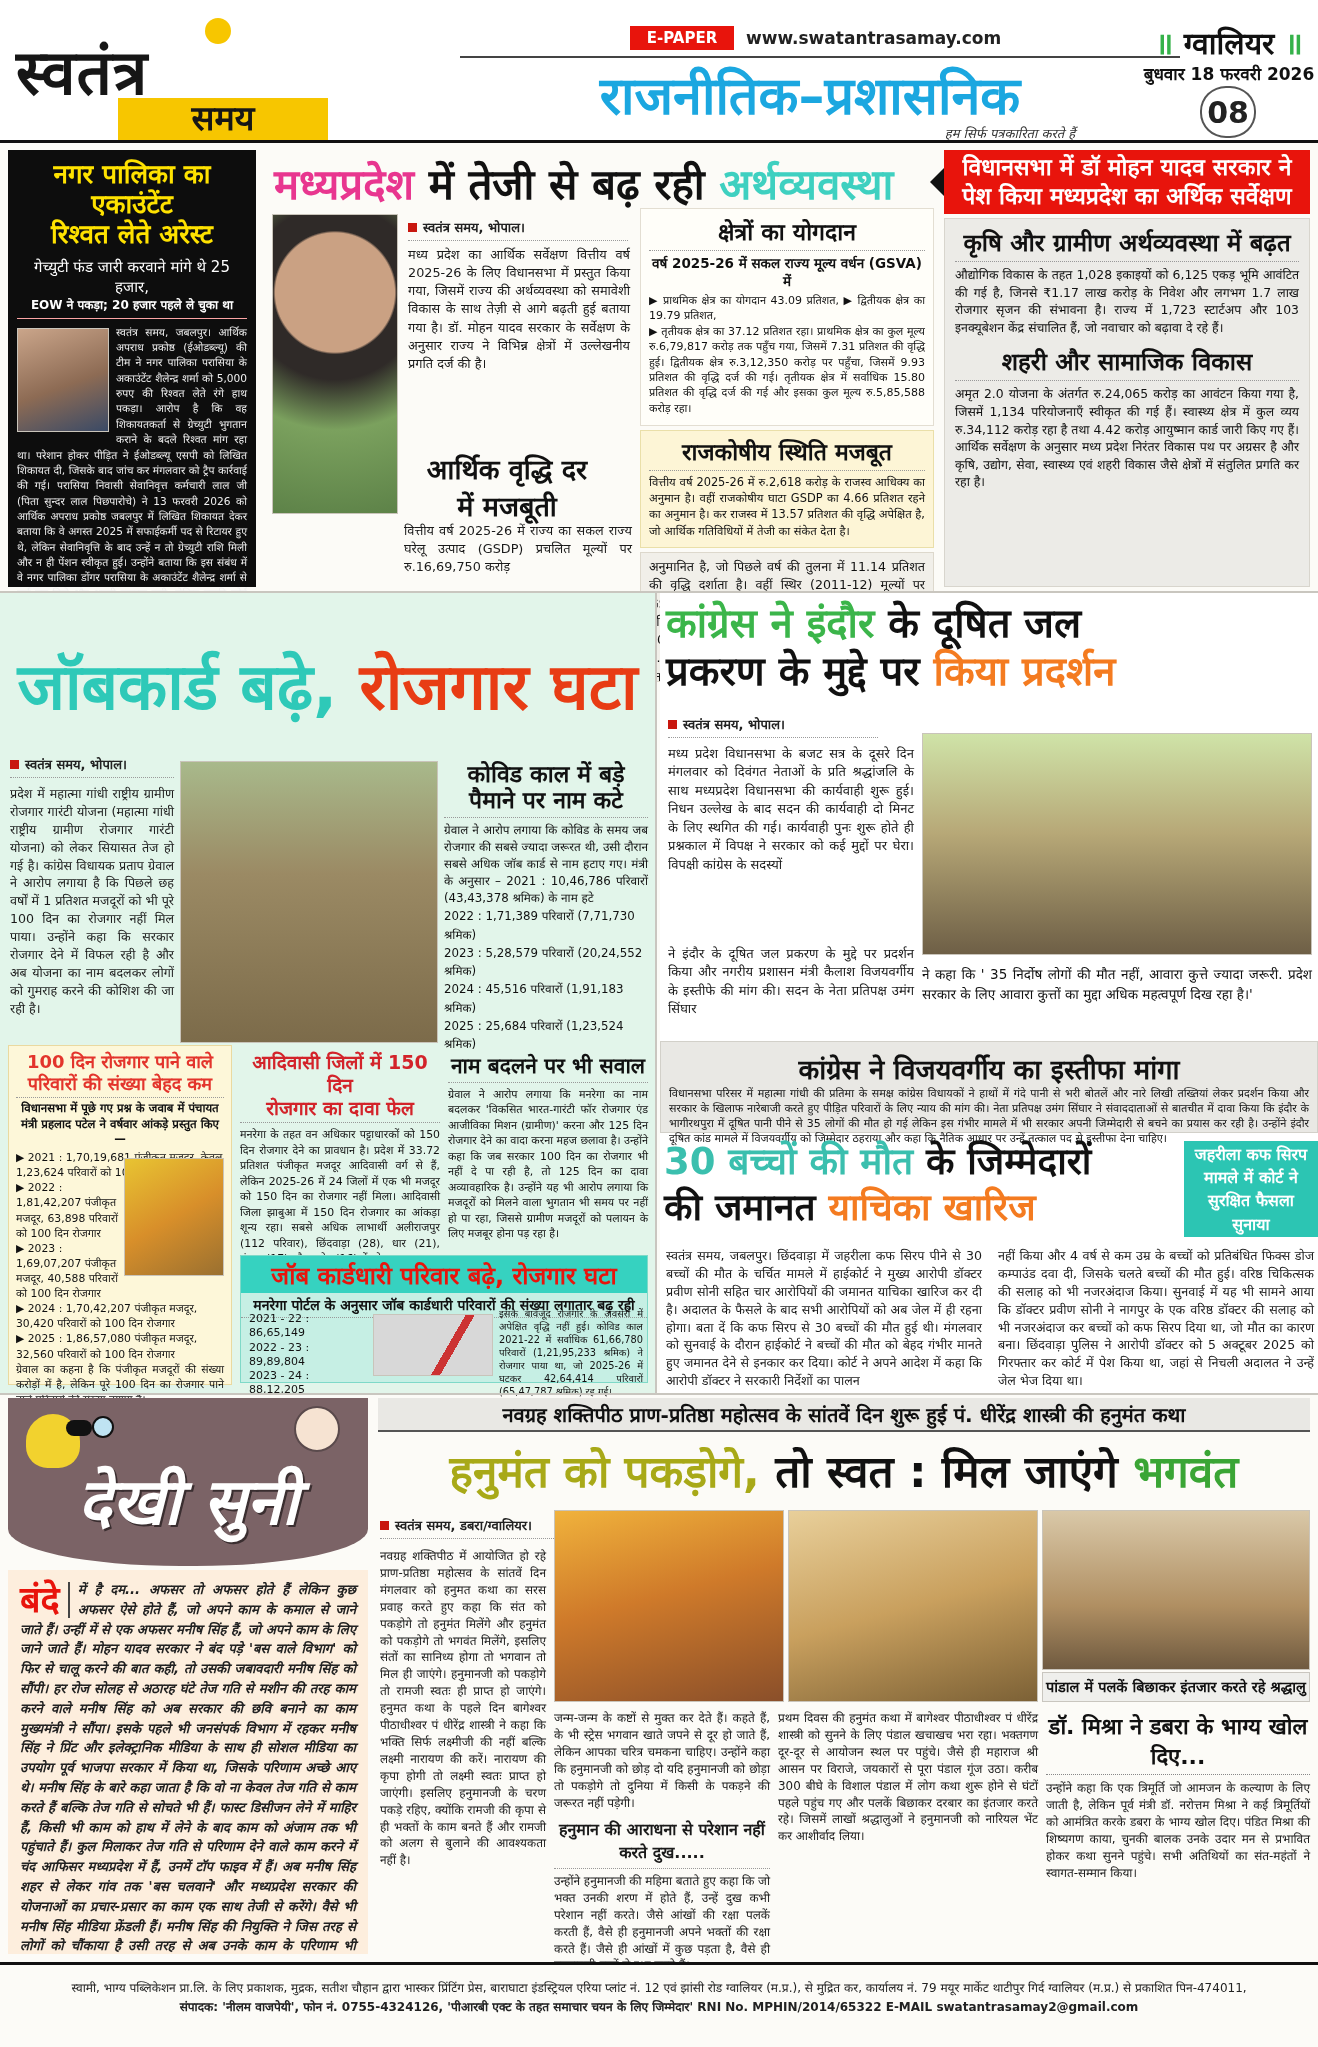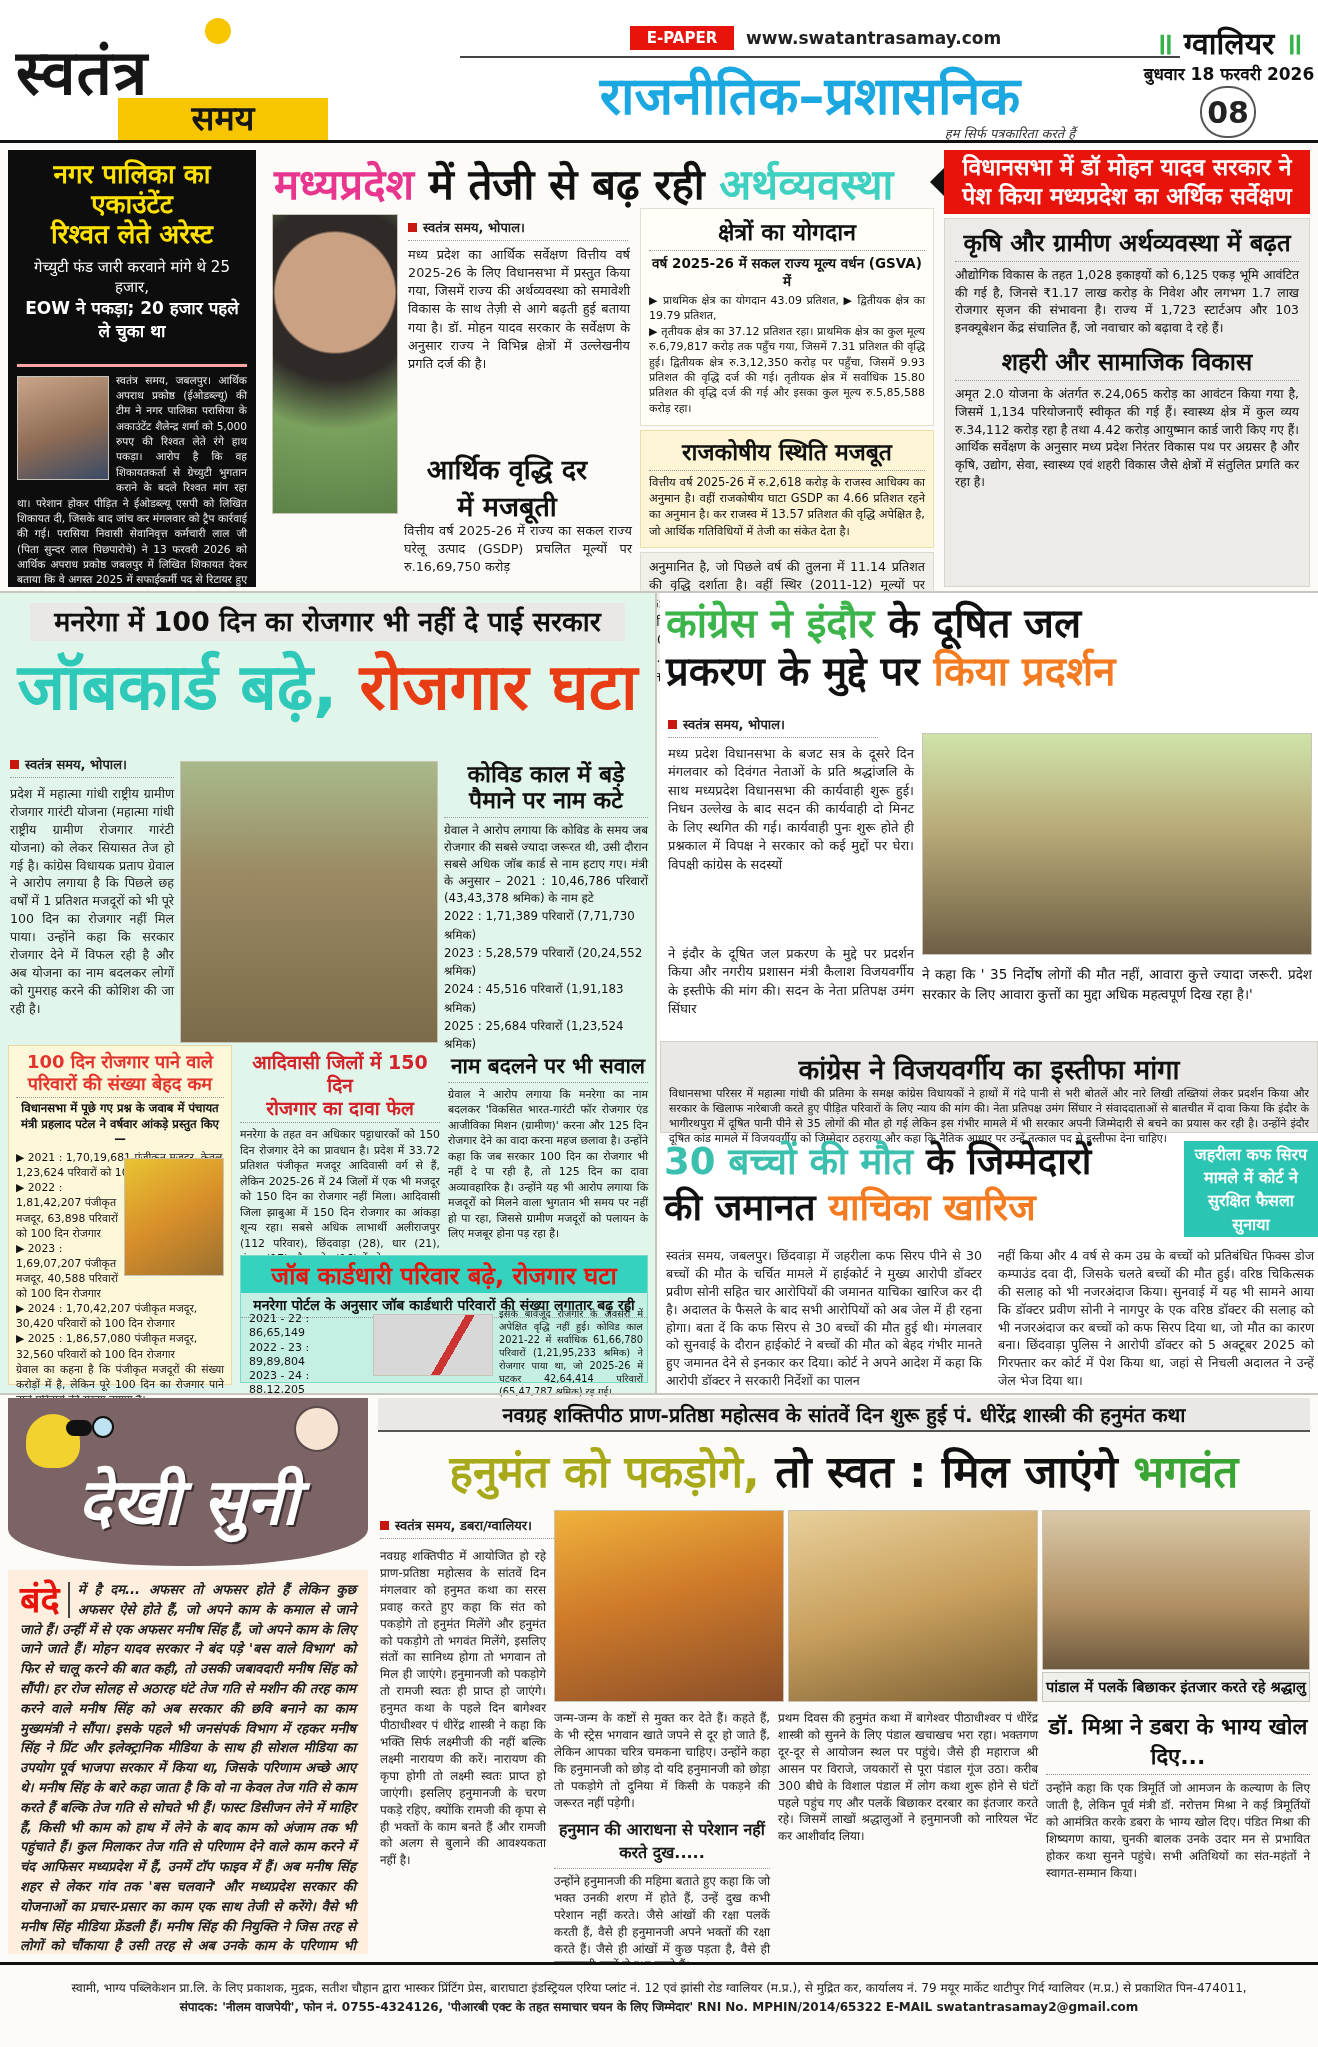--- a/index.html
+++ b/index.html
@@ -36,21 +36,21 @@
 
     <div class="abs b ctr" style="left:1140px;top:22px;width:178px;font-size:30px;color:#111"><span style="color:#35b24a">॥</span> ग्वालियर <span style="color:#35b24a">॥</span></div>
     <div class="abs b ctr" style="left:1140px;top:62px;width:178px;font-size:17px;color:#111">बुधवार 18 फरवरी 2026</div>
     <div class="abs b ctr" style="left:1200px;top:86px;width:56px;height:52px;border:2px solid #555;border-radius:26px/25px;font-size:30px;line-height:50px;color:#222;background:#fff">08</div>
   </div>
 
   <div class="abs" style="left:8px;top:150px;width:248px;height:437px;background:#0d0d0d;padding:10px 9px">
     <div class="boxtitle" style="color:#ffe200;font-size:26px;line-height:1.15">नगर पालिका का एकाउंटेंट</div>
     <div class="boxtitle" style="color:#ffe200;font-size:26px;line-height:1.15">रिश्वत लेते अरेस्ट</div>
     <div class="ctr" style="color:#fff;font-size:15px;margin-top:6px">गेच्युटी फंड जारी करवाने मांगे थे 25 हजार,</div>
-    <div class="ctr b" style="color:#fff;font-size:17px;border-bottom:3px solid #fca5a5;padding-bottom:22px;margin-bottom:6px">EOW ने पकड़ा; 20 हजार पहले ले चुका था</div>
+    <div class="ctr b" style="color:#fff;font-size:12px;border-bottom:1px solid #fca5a5;padding-bottom:5px;margin-bottom:6px">EOW ने पकड़ा; 20 हजार पहले ले चुका था</div>
     <div style="color:#efefef;font-size:10.6px;line-height:1.45;text-align:justify">
       <span class="ph" style="float:left;width:92px;height:104px;margin:3px 7px 2px 0;background:linear-gradient(160deg,#caa58a 0%,#8d6b54 55%,#3a4a66 100%)"></span>
       <span>स्वतंत्र समय, जबलपुर। आर्थिक अपराध प्रकोष्ठ (ईओडब्ल्यू) की टीम ने नगर पालिका परासिया के अकाउंटेंट शैलेन्द्र शर्मा को 5,000 रुपए की रिश्वत लेते रंगे हाथ पकड़ा। आरोप है कि वह शिकायतकर्ता से ग्रेच्युटी भुगतान कराने के बदले रिश्वत मांग रहा था। परेशान होकर पीड़ित ने ईओडब्ल्यू एसपी को लिखित शिकायत दी, जिसके बाद जांच कर मंगलवार को ट्रैप कार्रवाई की गई। परासिया निवासी सेवानिवृत्त कर्मचारी लाल जी (पिता सुन्दर लाल पिछपारोचे) ने 13 फरवरी 2026 को आर्थिक अपराध प्रकोष्ठ जबलपुर में लिखित शिकायत देकर बताया कि वे अगस्त 2025 में सफाईकर्मी पद से रिटायर हुए थे, लेकिन सेवानिवृत्ति के बाद उन्हें न तो ग्रेच्युटी राशि मिली और न ही पेंशन स्वीकृत हुई। उन्होंने बताया कि इस संबंध में वे नगर पालिका डोंगर परासिया के अकाउंटेंट शैलेन्द्र शर्मा से कई बार मिले और अपनी समस्या रखी, लेकिन उनकी कोई सुनवाई नहीं हुई। शिकायतकर्ता ने बताया कि वह लगातार दफ्तर के चक्कर लगाता रहा, लेकिन उसकी सुनवाई नहीं हुई।</span>
     </div>
   </div>
 
   <div class="abs" style="left:262px;top:150px;width:672px;height:437px">
     <div class="abs b" style="left:12px;top:4px;width:660px;font-size:42px;white-space:nowrap">
       <span style="color:#e8368f">मध्यप्रदेश</span><span style="color:#111"> में तेजी से बढ़ रही </span><span style="color:#3ed0c0">अर्थव्यवस्था</span>
     </div>
@@ -86,21 +86,20 @@
   <div class="abs" style="left:944px;top:218px;width:366px;height:369px;background:#ecebe7;border:1px solid #d8d5cd;padding:6px 10px">
     <div class="boxtitle dotted-u" style="font-size:24px">कृषि और ग्रामीण अर्थव्यवस्था में बढ़त</div>
     <div style="font-size:12.4px;line-height:1.42;margin:4px 0 8px;text-align:justify">औद्योगिक विकास के तहत 1,028 इकाइयों को 6,125 एकड़ भूमि आवंटित की गई है, जिनसे ₹1.17 लाख करोड़ के निवेश और लगभग 1.7 लाख रोजगार सृजन की संभावना है। राज्य में 1,723 स्टार्टअप और 103 इनक्यूबेशन केंद्र संचालित हैं, जो नवाचार को बढ़ावा दे रहे हैं।</div>
     <div class="boxtitle dotted-u" style="font-size:24px">शहरी और सामाजिक विकास</div>
     <div style="font-size:12.4px;line-height:1.42;margin:4px 0;text-align:justify">अमृत 2.0 योजना के अंतर्गत रु.24,065 करोड़ का आवंटन किया गया है, जिसमें 1,134 परियोजनाएँ स्वीकृत की गई हैं। स्वास्थ्य क्षेत्र में कुल व्यय रु.34,112 करोड़ रहा है तथा 4.42 करोड़ आयुष्मान कार्ड जारी किए गए हैं। आर्थिक सर्वेक्षण के अनुसार मध्य प्रदेश निरंतर विकास पथ पर अग्रसर है और कृषि, उद्योग, सेवा, स्वास्थ्य एवं शहरी विकास जैसे क्षेत्रों में संतुलित प्रगति कर रहा है।</div>
   </div>
 
   <div class="rule" style="left:0;top:591px;width:1318px;height:2px"></div>
 
   <div class="abs" style="left:0;top:593px;width:655px;height:800px;background:#e2f5ea">
-    <div class="abs kicker-bar" style="left:30px;top:10px;width:595px;height:38px;font-size:27px;line-height:38px">मनरेगा में 100 दिन का रोजगार भी नहीं दे पाई सरकार</div>
     <div class="abs b ctr" style="left:0;top:48px;width:655px;font-size:64px;white-space:nowrap">
       <span style="color:#2ec9b8">जॉबकार्ड बढ़े,</span><span style="color:#e83c14"> रोजगार घटा</span>
     </div>
 
     <div class="abs byline" style="left:10px;top:162px;width:164px"><span class="sq"></span><span>स्वतंत्र समय, भोपाल।</span></div>
     <div class="abs body-txt" style="left:10px;top:192px;width:164px;font-size:12.6px">प्रदेश में महात्मा गांधी राष्ट्रीय ग्रामीण रोजगार गारंटी योजना (महात्मा गांधी राष्ट्रीय ग्रामीण रोजगार गारंटी योजना) को लेकर सियासत तेज हो गई है। कांग्रेस विधायक प्रताप ग्रेवाल ने आरोप लगाया है कि पिछले छह वर्षों में 1 प्रतिशत मजदूरों को भी पूरे 100 दिन का रोजगार नहीं मिल पाया। उन्होंने कहा कि सरकार रोजगार देने में विफल रही है और अब योजना का नाम बदलकर लोगों को गुमराह करने की कोशिश की जा रही है।</div>
 
     <div class="abs ph" style="left:180px;top:168px;width:258px;height:282px;background:linear-gradient(180deg,#a8b98b 0%,#9b8a64 40%,#7c6b4a 100%)"></div>
 
     <div class="abs" style="left:444px;top:168px;width:204px;height:282px">

